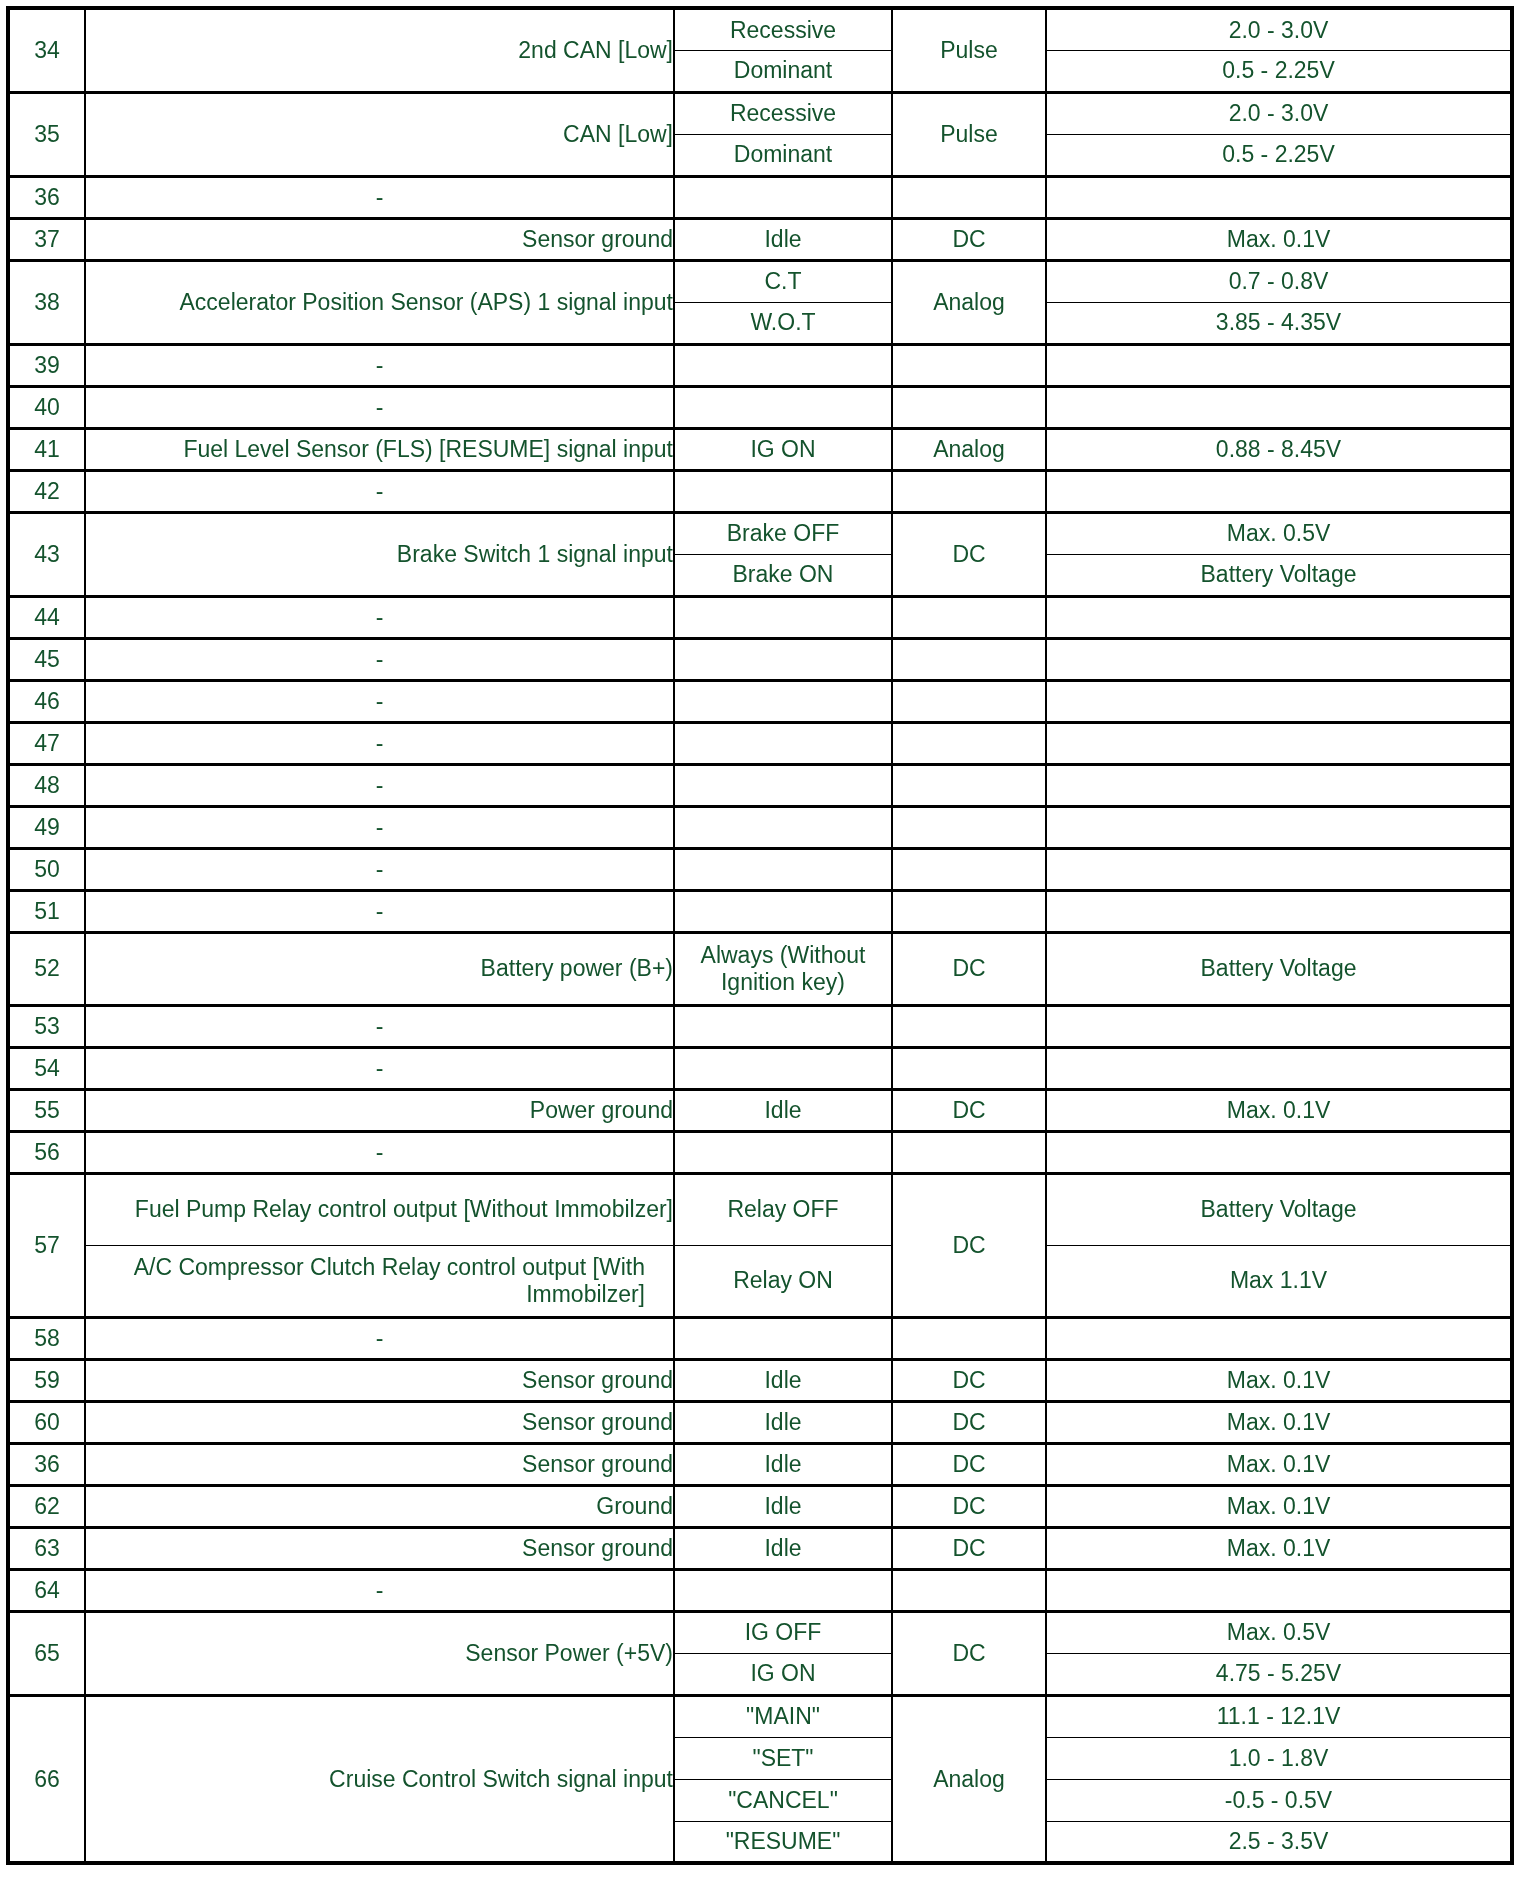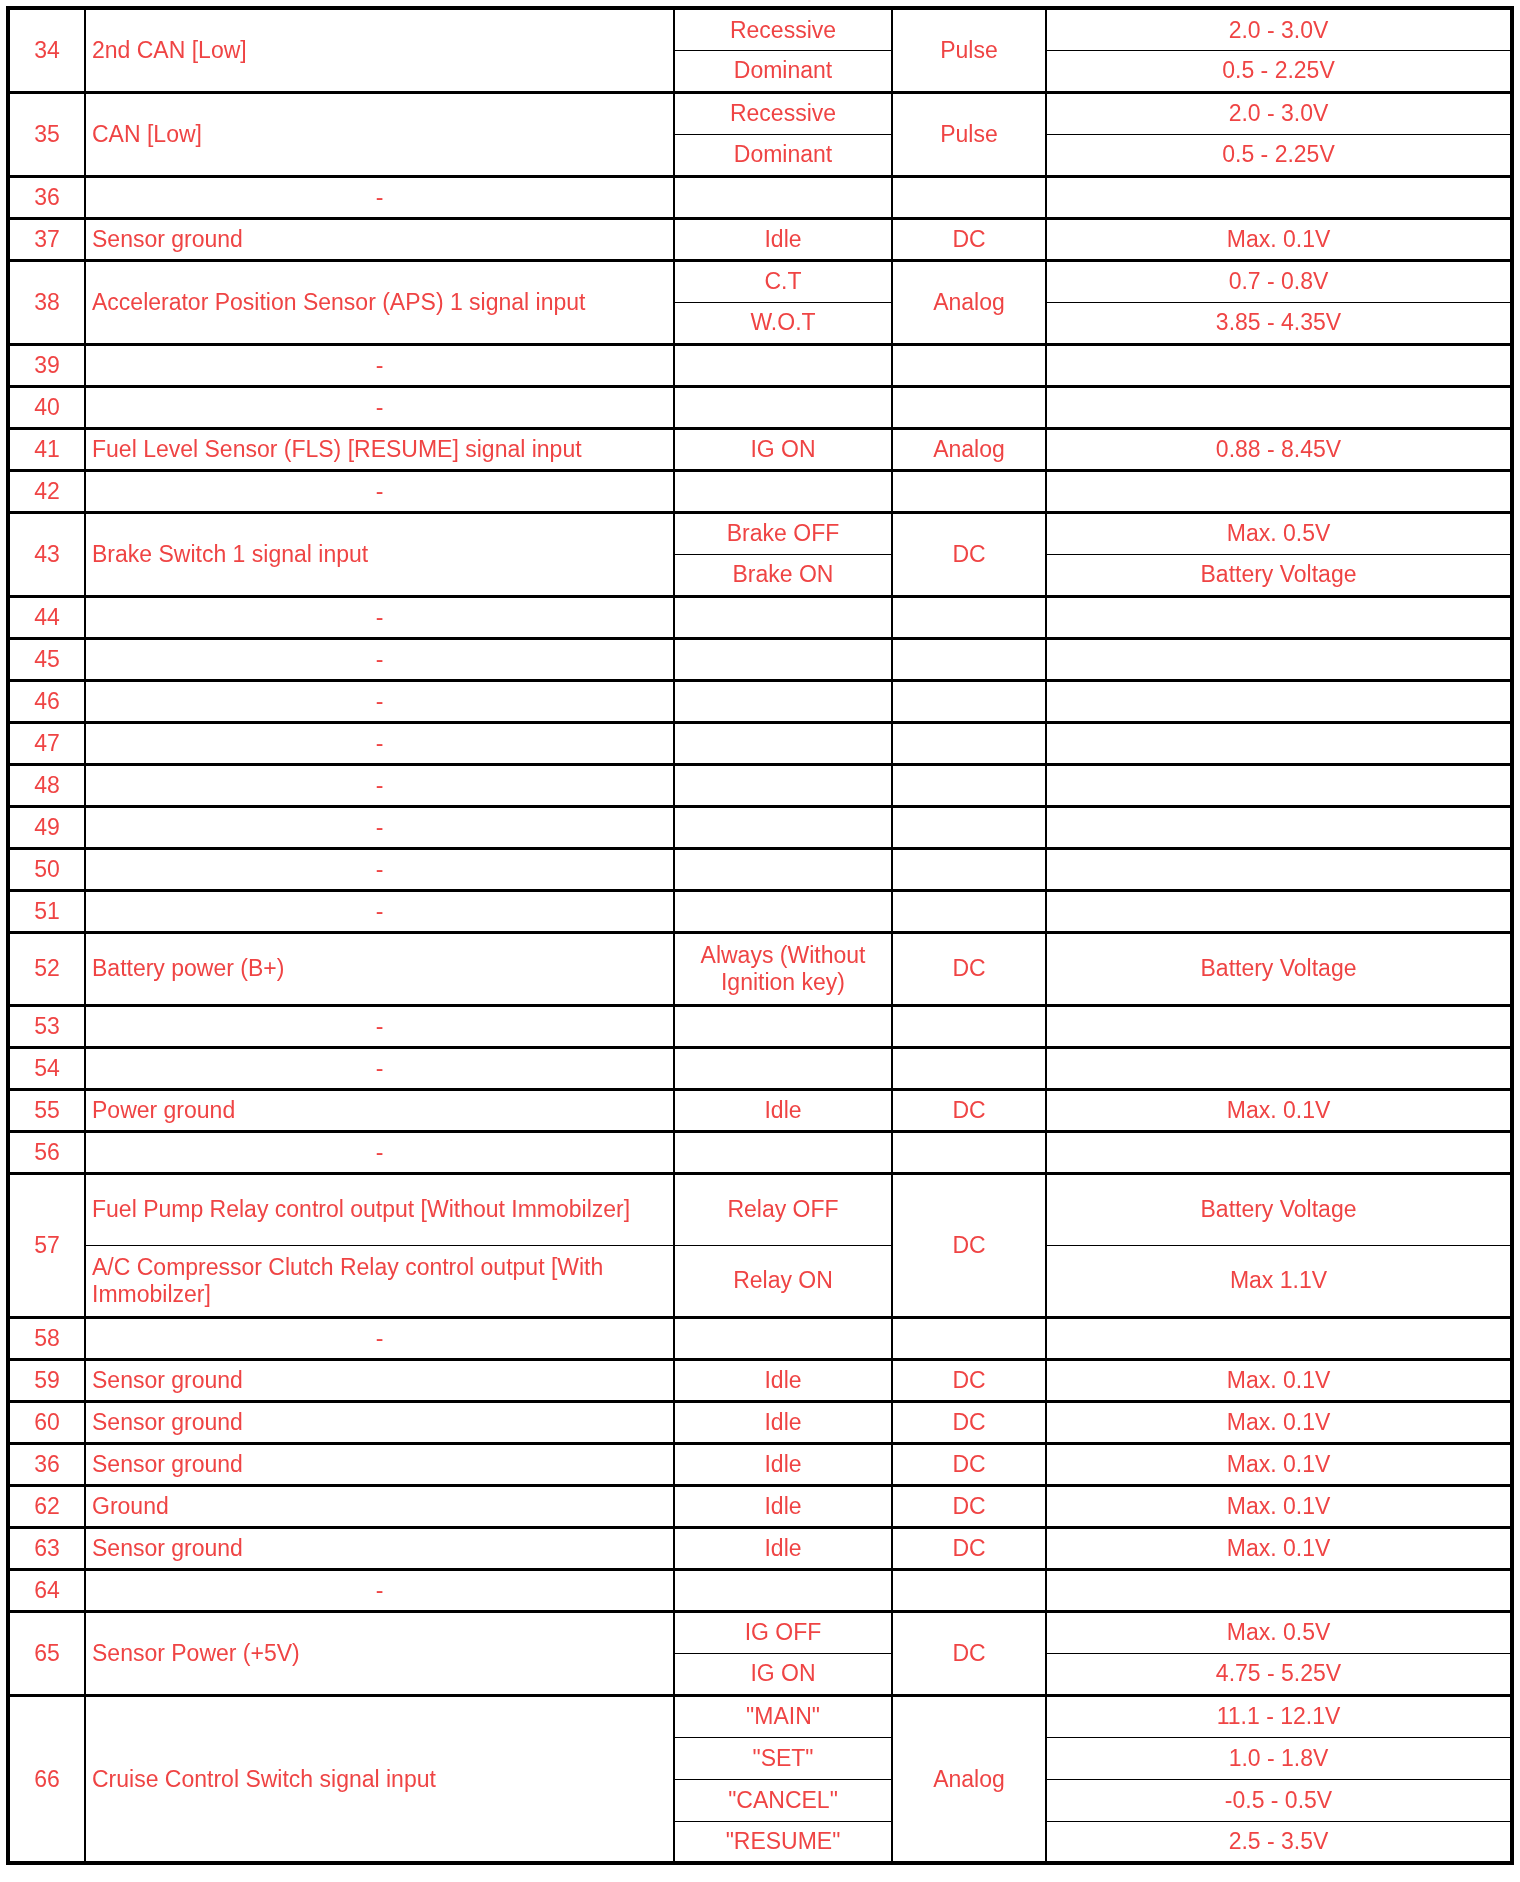--- a/index.html
+++ b/index.html
@@ -4,35 +4,35 @@
 <style>
   html, body { margin: 0; padding: 0; background: #ffffff; }
   body { width: 1520px; height: 1882px; position: relative; overflow: hidden; }
   .sheet { position: absolute; left: 6px; top: 6px; }
   table.pins {
     border-collapse: collapse;
     table-layout: fixed;
     width: 1504px;
     font-family: "Liberation Sans", sans-serif;
     font-size: 23px;
-    color: #ef4444;
+    color: #14532d;
     border: 4px solid #000;
   }
   table.pins td {
     border-left: 2px solid #000;
     border-right: 2px solid #000;
     padding: 0;
     vertical-align: middle;
     line-height: 1.15;
     overflow: hidden;
   }
   tr.grp > td { border-top: 3px solid #000; }
   tr.sub > td { border-top: 1.5px solid #000; }
   td.pin { text-align: center; }
-  td.desc { text-align: left; padding-left: 6px !important; }
+  td.desc { text-align: right; padding-left: 6px !important; }
   td.desc.blank { text-align: center; padding-left: 0 !important; }
   td.cond, td.type, td.level { text-align: center; }
   tr.h1 { height: 42px; }
   tr.h52 { height: 73px; }
   tr.h57 { height: 72px; }
 </style>
 </head>
 <body>
 
 <div class="sheet">

